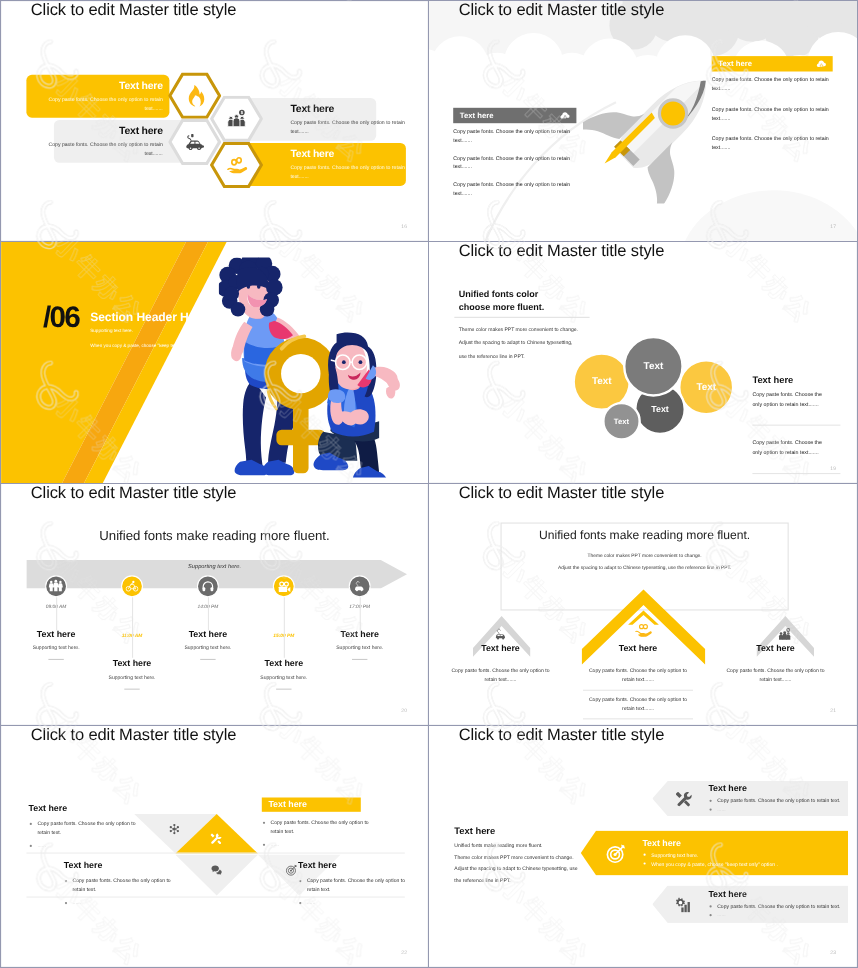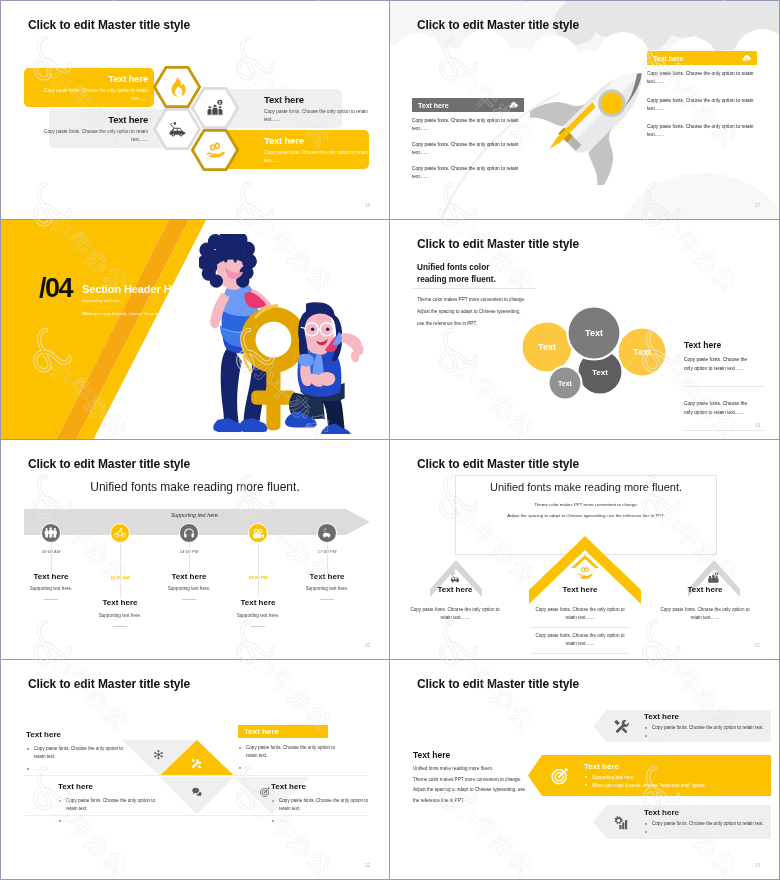--- a/index.html
+++ b/index.html
@@ -2,21 +2,21 @@
 <html><head>
 <meta charset="utf-8">
 <style>
   html,body{margin:0;padding:0;}
   body{width:780px;height:880px;background:#fff;font-family:"Liberation Sans",sans-serif;overflow:hidden;}
   .grid{position:relative;width:780px;height:880px;display:grid;grid-template-columns:390px 390px;grid-template-rows:220px 220px 220px 220px;}
   .slide{position:relative;overflow:hidden;background:#fff;border-right:1px solid #9498b0;border-bottom:1px solid #9498b0;box-sizing:border-box;}
   .slide:nth-child(2n-1){border-left:1px solid #9498b0;}
   .slide:nth-child(1),.slide:nth-child(2){border-top:1px solid #9498b0;}
   .wm{position:absolute;left:0;top:0;pointer-events:none;}
-  .s-title{position:absolute;left:27px;top:17px;font-size:12px;font-weight:bold;color:#111;letter-spacing:-0.1px;}
+  .s-title{position:absolute;left:27px;top:0;font-size:15px;font-weight:normal;color:#111;letter-spacing:-0.1px;}
   .s-page{position:absolute;right:19px;bottom:11px;font-size:4.6px;color:#b9b9b9;}
   
   .hx-bar{position:absolute;height:39px;border-radius:5px;box-sizing:border-box;}
   .hx-bar-y{background:#fcc200;}
   .hx-bar-g{background:#efefef;}
   .hx-h{position:absolute;right:6px;top:5px;font-size:9.5px;font-weight:bold;letter-spacing:-0.2px;}
   .hx-b{position:absolute;right:6px;top:19px;width:112px;font-size:4.7px;line-height:8px;text-align:right;}
   .hx-l{left:58px;right:auto;text-align:left;width:108px;}
   .hx-r .hx-h{right:31px;}
   .hx-r .hx-b{right:31px;}
@@ -276,21 +276,21 @@
     <div class="rk-c rk-r" style="top:122px;">Copy paste fonts. Choose the only option to retain text.......</div>
     <div class="s-page">17</div>
   </div>
   <div class="slide">
     <svg class="sh-bg" viewBox="0 0 390 220" width="390" height="220">
       <rect width="390" height="220" fill="#fff"></rect>
       <path d="M0 0h168L55 220H0z" fill="#fcc200"></path>
       <path d="M168 0h20L75 220H55z" fill="#f7a70f"></path>
       <path d="M188 0h17L92 220H75z" fill="#fcc200"></path>
     </svg>
-    <div class="sh-num">/04</div>
+    <div class="sh-num">/06</div>
     <div class="sh-head">Section Header Here</div>
     <div class="sh-s1">Supporting text here.</div>
     <div class="sh-s2">When you copy &amp; paste, choose "keep text only" option .</div>
     <svg class="sh-art" viewBox="0 0 190 212" width="180" height="200">
 
       <g>
 
         <path d="M33 118c-6 4-9 12-10 23-1 13 0 29 2 44 1 7 1 13 1 18h16c-1-7-2-15-2-24 0-15 2-32 5-44z" fill="#16256b"></path>
 
         <path d="M55 120c2 12 1 27-2 42-3 14-6 27-6 36h17c1-10 3-22 7-34 5-16 7-31 5-43z" fill="#16256b"></path>
@@ -393,21 +393,21 @@
         <path d="M107 128c5-2 10-1 13 2 2 3 2 7-1 9-4 2-9 2-12-1-3-2-3-7 0-10z" fill="#6d9af5"></path>
         <path d="M144 108c4 4 4 11 0 15-3 3-8 3-11 0l11-15z" fill="#e8386f"></path>
         <path d="M148 104c3 2 4 7 2 11-2 3-6 4-9 2z" fill="#6d9af5"></path>
       </g>
     </svg>
   </div>
   <div class="slide">
     <div class="s-title">Click to edit Master title style</div>
     <div class="cb-sub">
       <div>Unified fonts color</div>
-      <div>reading more fluent.</div>
+      <div>choose more fluent.</div>
     </div>
     <div class="cb-rule"></div>
     <div class="cb-body">
       <div>Theme color makes PPT more convenient to change.</div>
       <div>Adjust the spacing to adapt to Chinese typesetting,</div>
       <div>use the reference line in PPT.</div>
     </div>
     <svg class="cb-art" viewBox="0 0 200 130" width="200" height="130">
       <circle cx="47" cy="61" r="25.5" fill="#fbc840" stroke="#fff" stroke-width="2.2"></circle>
       <circle cx="142" cy="66" r="24.5" fill="#fbc840" stroke="#fff" stroke-width="2.2"></circle>

